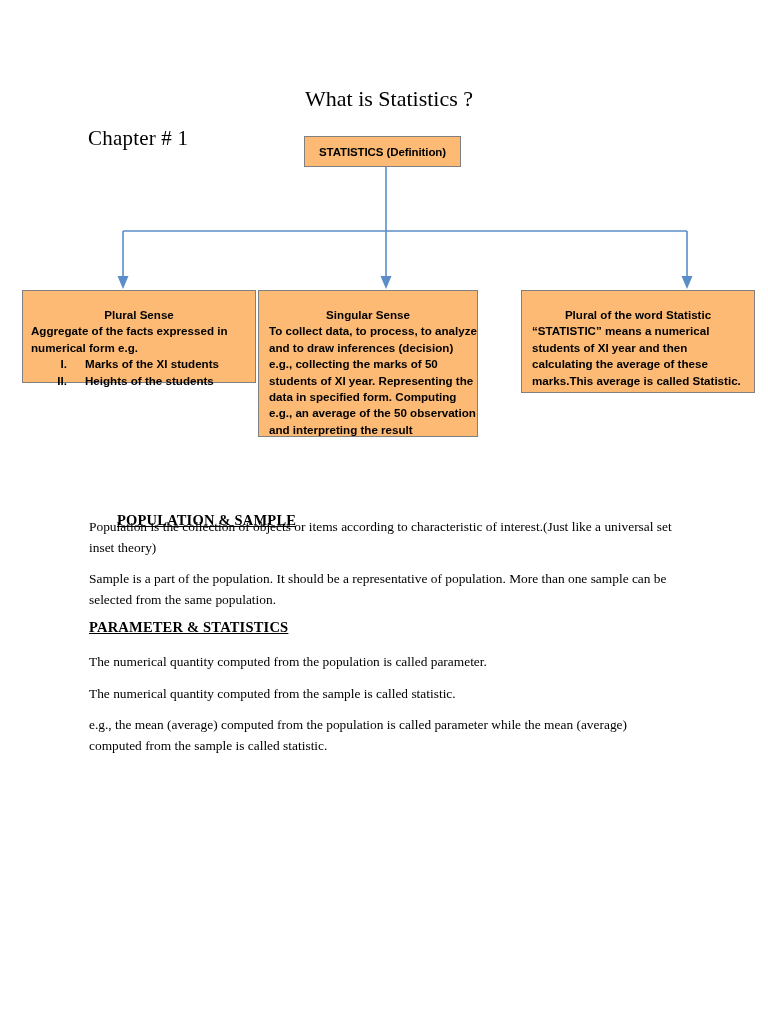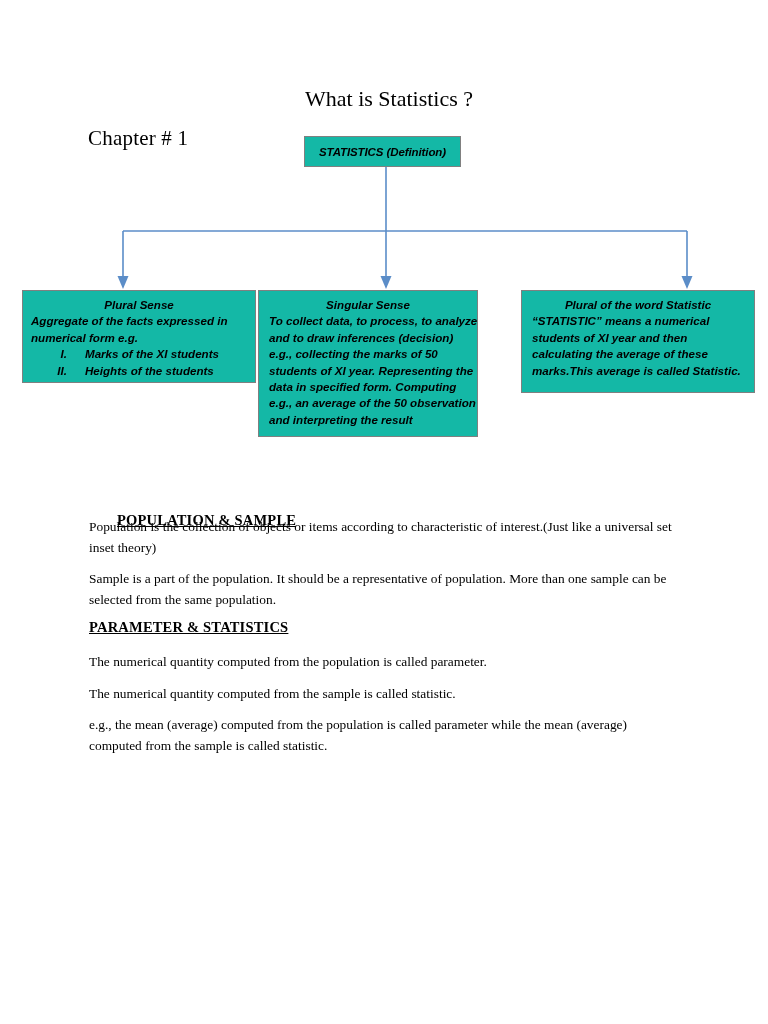--- a/index.html
+++ b/index.html
@@ -54,26 +54,25 @@
     left: 0;
     top: 0;
     width: 768px;
     height: 460px;
     pointer-events: none;
   }
 
   .box {
     position: absolute;
     box-sizing: border-box;
-    background: #14b8a6;
+    background: #fdba74;
     border: 1.6px solid #808080;
     font-family: "Liberation Sans", sans-serif;
     font-weight: bold;
     color: #000000;
-    font-style: italic;
   }
 
   .box-top {
     left: 304px;
     top: 136px;
     width: 157px;
     height: 31px;
     display: flex;
     align-items: center;
     justify-content: center;
@@ -103,20 +102,21 @@
     top: 290px;
     width: 234px;
     height: 103px;
   }
 
   .box-title {
     text-align: center;
     font-weight: bold;
     display: block;
     margin-bottom: 0px;
+    margin-top: 10px;
   }
   .box-line {
     display: block;
     text-align: left;
     white-space: nowrap;
   }
   .box-b3 .box-line,
   .box-b2 .box-line {
     padding-left: 2px;
   }

